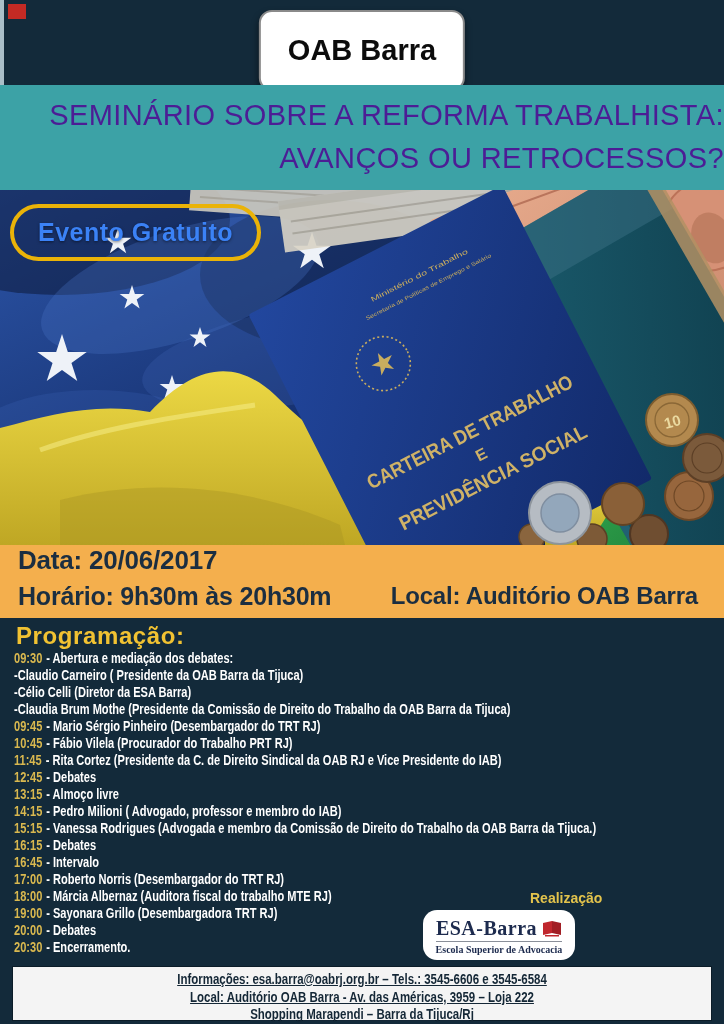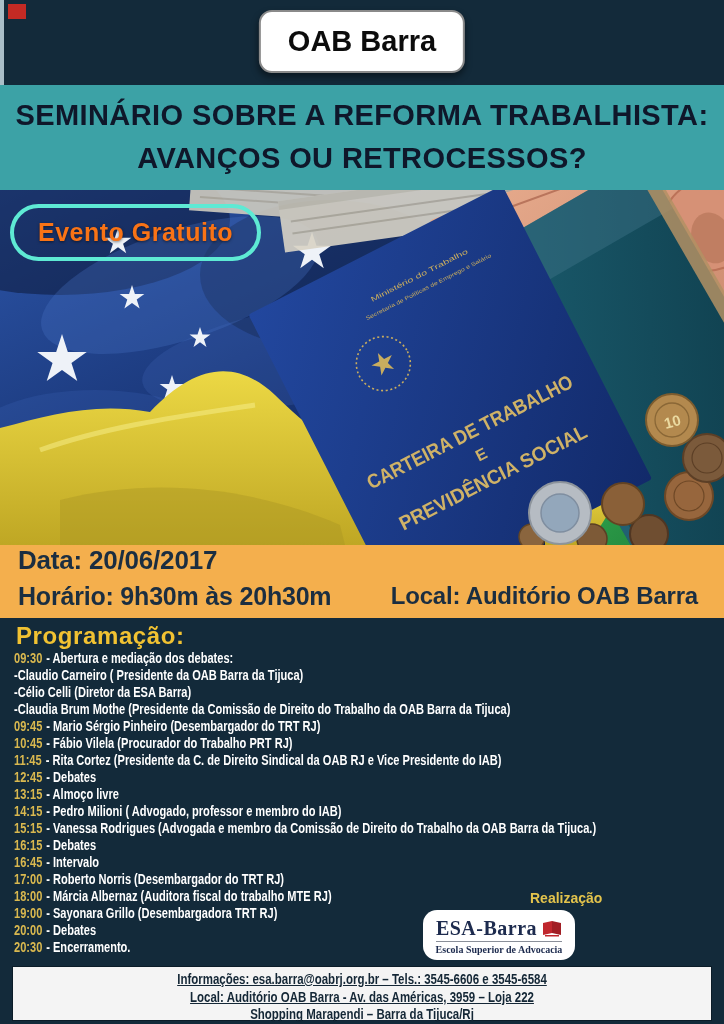--- a/index.html
+++ b/index.html
@@ -7,36 +7,36 @@
     width:724px;height:1024px;position:relative;overflow:hidden;
     background:#132a3a;font-family:"Liberation Sans",sans-serif;
   }
   
   .header{position:absolute;top:0;left:0;width:724px;height:85px;background:#132a3a;}
   .left-edge{position:absolute;top:0;left:0;width:4px;height:85px;background:#c6d8e2;opacity:.85;}
   .red-mark{position:absolute;top:4px;left:8px;width:18px;height:15px;background:#c32a24;}
   .oab-badge{
     position:absolute;top:10px;left:50%;transform:translateX(-50%);
     background:#ffffff;border:2px solid #8a8a8a;border-radius:13px;
-    padding:13px 27px;font-size:29px;font-weight:bold;color:#0c0c0c;
+    padding:22px 27px;font-size:29px;font-weight:bold;color:#0c0c0c;
     box-shadow:0 4px 7px rgba(0,0,0,.45);white-space:nowrap;
   }
   
   .title-band{
     position:absolute;top:85px;left:0;width:724px;height:105px;background:#3ca2a6;
-    color:#0f172a;text-align:center;font-weight:bold;
+    color:#4c1d95;text-align:right;font-weight:normal;
   }
   .title-band .l1{font-size:29px;padding-top:14px;letter-spacing:.4px;}
   .title-band .l2{font-size:29px;padding-top:10px;letter-spacing:.4px;}
   
   .hero{position:absolute;top:190px;left:0;width:724px;height:355px;}
   .hero svg{display:block;}
   .free-badge{
-    position:absolute;top:14px;left:10px;border:4px solid #5eead4;border-radius:30px;
-    padding:10px 24px;color:#f97316;font-size:25px;font-weight:bold;letter-spacing:.5px;
+    position:absolute;top:14px;left:10px;border:4px solid #eab308;border-radius:30px;
+    padding:10px 24px;color:#3b82f6;font-size:25px;font-weight:bold;letter-spacing:.5px;
     text-shadow:0 1px 3px rgba(0,0,0,.5);white-space:nowrap;
   }
   
   .info-bar{
     position:absolute;top:545px;left:0;width:724px;height:73px;
     background:#f4af4d;color:#1b2e41;font-weight:bold;
   }
   .info-date{position:absolute;top:0;left:18px;font-size:26px;letter-spacing:-.2px;}
   .info-time{position:absolute;top:37px;left:18px;font-size:25px;letter-spacing:-.2px;}
   .info-loc{position:absolute;top:37px;right:26px;font-size:24px;letter-spacing:-.2px;}

